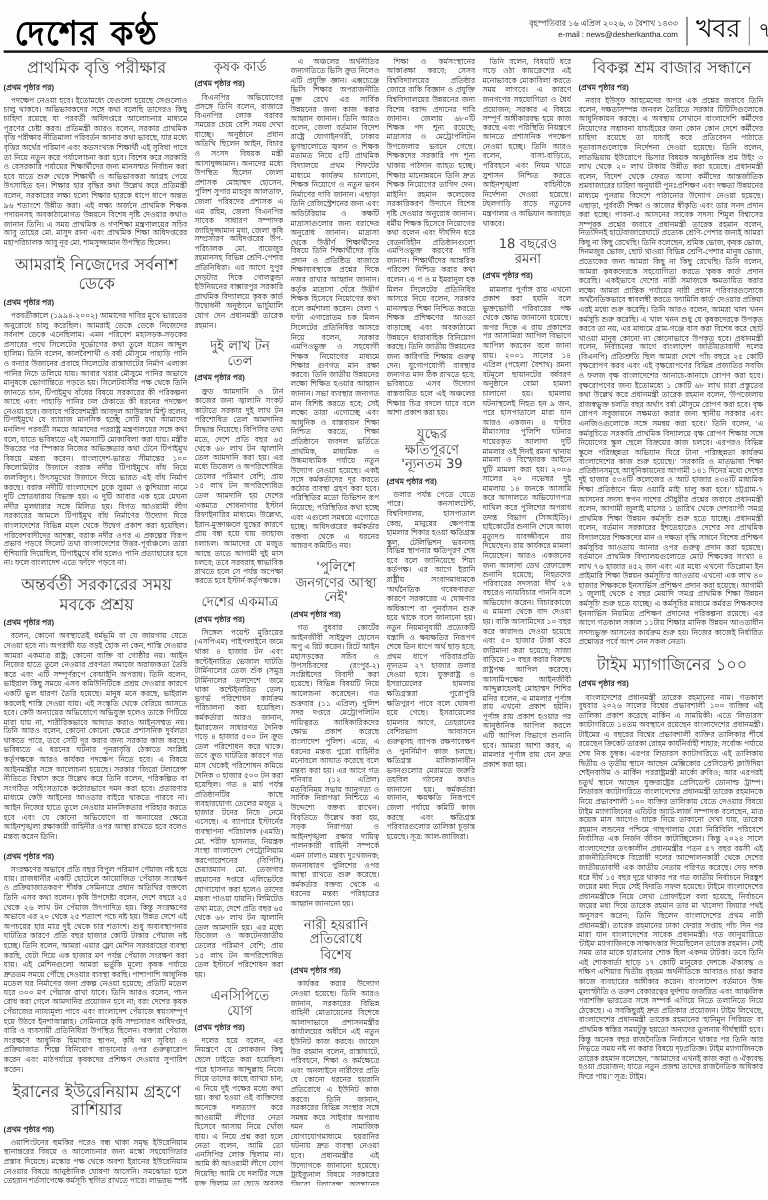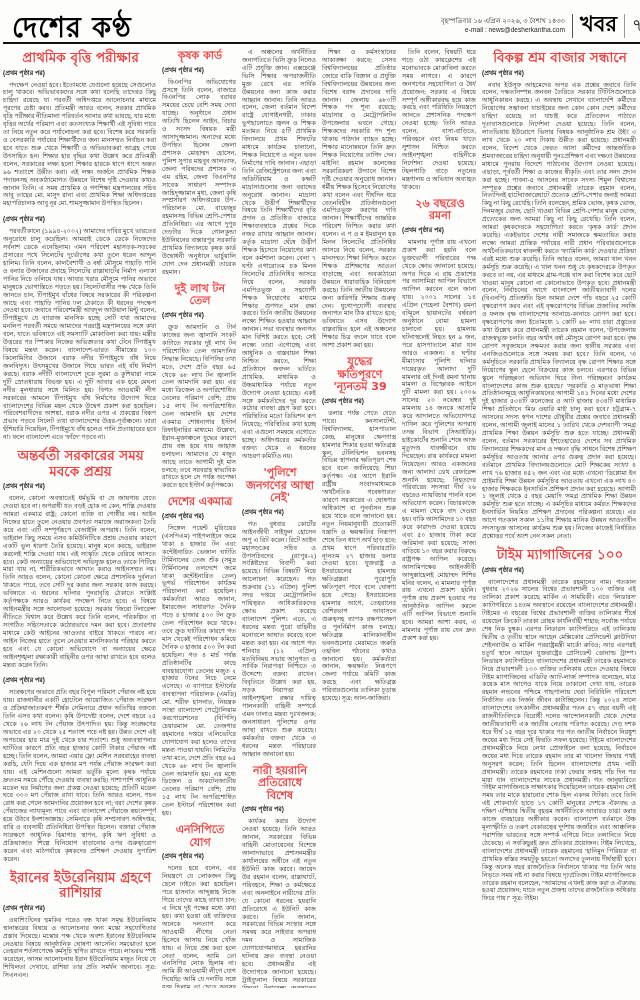--- a/index.html
+++ b/index.html
@@ -14,33 +14,33 @@
   .header{position:absolute;top:6px;left:8px;right:8px;height:34px;}
   .masthead{
     position:absolute;left:4px;top:0px;font-size:27px;font-weight:bold;
     letter-spacing:1px;transform:scaleY(1.05);transform-origin:left top;
     font-family:"DejaVu Sans","Liberation Sans",sans-serif;color:#000;
   }
   .hdr-right{position:absolute;right:0;top:2px;display:flex;align-items:center;}
   .hdr-dates{text-align:right;line-height:1.35;font-size:6.6px;color:#222;
     font-family:"Liberation Sans","DejaVu Sans",sans-serif;}
   .hdr-sep{width:1px;background:#555;height:24px;margin:0 7px;}
-  .hdr-section{font-size:21px;font-weight:bold;color:#000;
+  .hdr-section{font-size:21px;font-weight:normal;color:#000;
     font-family:"DejaVu Sans","Liberation Sans",sans-serif;}
   .hdr-sep2{width:1px;background:#999;height:24px;margin:0 7px;}
   .hdr-page{font-size:17px;color:#111;
     font-family:"DejaVu Sans","Liberation Sans",sans-serif;}
   .rule{position:absolute;top:42px;left:3px;right:3px;height:2px;background:#111;}
   
   .cols{position:absolute;top:48px;left:3px;right:3px;bottom:12px;
     display:flex;gap:6px;overflow:hidden;}
   .col{overflow:hidden;height:100%;}
   .article{margin-bottom:7px;}
   .article h2{
-    margin:2px 0 2px 2px;text-align:center;font-weight:bold;color:#ef4444;
+    margin:2px 0 2px 2px;text-align:center;font-weight:normal;color:#404040;
     font-family:"DejaVu Sans","Liberation Sans",sans-serif;line-height:1.15;
   }
   .col-wide .article h2{font-size:13.5px;}
   .col-narrow .article h2{font-size:11px;}
   .dateline{
     font-size:6.4px;font-weight:bold;margin:1px 0 2px 0;color:#222;
     font-family:"Liberation Sans","DejaVu Sans",sans-serif;
   }
   .body-text{
     font-size:6.3px;line-height:1.26;text-align:justify;color:#1d1d1d;
@@ -68,20 +68,21 @@
   <div class="rule"></div>
 
   <div class="cols">
       <div class="col col-wide" style="width: 153px; flex: 0 0 153px;">
         <div class="article">
           <h2>প্রাথমিক বৃত্তি পরীক্ষার</h2>
           <div class="dateline">(প্রথম পৃষ্ঠার পর)</div>
           <div class="body-text">পদক্ষেপ নেওয়া হবে। ইতোমধ্যে যেগুলো হয়েছে সেগুলোও চালু থাকবে। অভিভাবকদের সঙ্গে কথা বলেছি তাদেরও কিছু চাহিদা রয়েছে যা পরবর্তী অধিদপ্তরে আলোচনার মাধ্যমে পূরণের চেষ্টা করব। প্রতিমন্ত্রী আরও বলেন, সরকার প্রাথমিক বৃত্তি পরীক্ষার নীতিমালা পরিবর্তন আনার কথা ভাবছে, যার মধ্যে বৃত্তির অর্থের পরিমাণ এবং কতসংখ্যক শিক্ষার্থী এই সুবিধা পাবে তা নিয়ে নতুন করে পর্যালোচনা করা হবে। বিশেষ করে সরকারি ও বেসরকারি পর্যায়ের শিক্ষার্থীদের জন্য মানসম্মত নির্বাচন করা হবে যাতে শুরু থেকে শিক্ষার্থী ও অভিভাবকরা আগ্রহ পেয়ে উৎসাহিত হন। শিক্ষার হার বৃদ্ধির কথা উল্লেখ করে প্রতিমন্ত্রী বলেন, সরকারের লক্ষ্য হলো শিক্ষার হারকে ধাপে ধাপে অন্তত ৯৬ শতাংশে উন্নীত করা। এই লক্ষ্য অর্জনে প্রাথমিক শিক্ষক পদায়নসহ অবকাঠামোগত উন্নয়নে বিশেষ দৃষ্টি দেওয়ার কথাও জানান তিনি। এ সময় প্রাথমিক ও গণশিক্ষা মন্ত্রণালয়ের সচিব আবু তাহের মো. মাসুদ রানা এবং প্রাথমিক শিক্ষা অধিদপ্তরের মহাপরিচালক আবু নূর মো. শামসুজ্জামান উপস্থিত ছিলেন।</div>
         </div>
         <div class="article">
+          <h2>আমরাই নিজেদের সর্বনাশ ডেকে</h2>
           <div class="dateline">(প্রথম পৃষ্ঠার পর)</div>
           <div class="body-text">পরবর্তীকালে (১৯৯৪-২০০২) আমাদের দাবির মুখে ভারতের অনুরোধে চালু করেছিল। আমরাই ডেকে ডেকে নিজেদের সর্বনাশ ডেকে এনেছিলাম। এমন পরিবেশ মহাসড়ক-সড়কের প্রসারের পথে সিলেটের দুর্ভোগের কথা তুলে ধরেন আব্দুল হালিম। তিনি বলেন, কালবৈশাখী ও বর্ষা মৌসুমে পাহাড়ি পানি ও বন্যার উজানের প্রবাহে সিলেটের রাস্তাঘাটের নির্মাণ এলাকা পানির নিচে তলিয়ে যায়। আবার খরার মৌসুমে পানির অভাবে মানুষকে ভোগান্তিতে পড়তে হয়। সিলেটবাসীর পক্ষ থেকে তিনি জানতে চান, টিপাইমুখ বাঁধের বিষয়ে সরকারের কী পরিকল্পনা আছে এবং পাহাড়ি পানির ঢল ঠেকাতে কী ধরনের পদক্ষেপ নেওয়া হবে। জবাবে পরিবেশমন্ত্রী আবদুল আউয়াল মিন্টু বলেন, টিপাইমুখে যে ব্যারাজ মানসিক হচ্ছে সেটি যথা আমাদের মনলিপ পরবর্তী সময়ে আমাদের পররাষ্ট্র মন্ত্রণালয়ের সঙ্গে কথা বলে, যাতে ভবিষ্যতে এই সমস্যাটি মোকাবিলা করা যায়। মন্ত্রীর উত্তরের পর স্পিকার নিজের অভিজ্ঞতার কথা টেনে টিপাইমুখ বিষয়ে মন্তব্য করেন। বাংলাদেশ-ভারত সীমান্তের ১০০ কিলোমিটার উজানে বরাক নদীর টিপাইমুখে বাঁধ নিয়ে জলবিদ্যুৎ। উৎসমুখের উজানে গিয়ে ভারত এই বাঁধ নির্মাণ করছে। বরাক নদীটি বাংলাদেশে ঢুকে সুরমা ও কুশিয়ারা নামে দুটি স্রোতধারায় বিভক্ত হয়। এ দুটি আবার এক হয়ে মেঘনা নদীর মূলধারার সঙ্গে মিলিত হয়। বিগত আওয়ামী লীগ সরকারের আমলে টিপাইমুখ বাঁধ নির্মাণের উদ্যোগ ঘিরে বাংলাদেশের বিভিন্ন মহল থেকে উদ্বেগ প্রকাশ করা হয়েছিল। পরিবেশবাদীদের আশঙ্কা, বরাক নদীর ওপর এ প্রকল্পের বিরূপ প্রভাব পড়বে সিলেট তথা বাংলাদেশের উত্তর-পূর্বাঞ্চলে। তারা হুঁশিয়ারি দিয়েছিল, টিপাইমুখে বাঁধ হলেও পানি প্রত্যাহারের হবে না। ফলে বাংলাদেশ এতে 'ফাঁদে' পড়বে না।</div>
         </div>
         <div class="article">
           <h2>অন্তর্বর্তী সরকারের সময় মবকে প্রশ্রয়</h2>
           <div class="dateline">(প্রথম পৃষ্ঠার পর)</div>
           <div class="body-text">বলেন, কোনো অবস্থাতেই ধর্মভূমি বা যে জায়গায় যেতে দেওয়া হবে না। অপরাধী যত বড়ই হোক না কেন, শাস্তি দেওয়ার আমরা একমাত্র রাষ্ট্র; কোনো ব্যক্তি বা গোষ্ঠীর নয়। আইন নিজের হাতে তুলে নেওয়ার প্রবণতা সমাজে অরাজকতা তৈরি করে এবং এটি সম্পূর্ণরূপে বেআইনি অপরাধ। তিনি বলেন, ভাইরাল কিছু সময়ে এসব কমিউনিটিকে প্রশ্রয় দেওয়ার কারণে একটি ভুল ধারণা তৈরি হয়েছে। মানুষ মনে করছে, ভাইরাল করলেই শাস্তি দেওয়া যায়। এই সংস্কৃতি থেকে বেরিয়ে আসতে হবে। কেউ অন্যায়ের অভিযোগে অভিযুক্ত হলেও তাকে পিটিয়ে মারা যায় না, শারীরিকভাবে আঘাত করাও আইনসম্মত নয়। তিনি আরও বলেন, কোনো কোনো ক্ষেত্রে প্রশাসনিক দুর্বলতা থাকতে পারে, তবে সেটি দূর করার জন্য সরকার কাজ করছে। ভবিষ্যতে এ ধরনের ঘটনার পুনরাবৃত্তি ঠেকাতে সংশ্লিষ্ট কর্তৃপক্ষকে আরও কার্যকর পদক্ষেপ নিতে হবে। এ বিষয়ে আইনমন্ত্রীর সঙ্গে আলোচনা হয়েছে। সরকার 'জিরো টলারেন্স' নীতিতে বিশ্বাস করে উল্লেখ করে তিনি বলেন, পরিকল্পিত বা সংগঠিত সহিংসতাকে কঠোরভাবে দমন করা হবে। প্রতারণার মাধ্যমে কেউ আইনের আওতার বাইরে থাকতে পারবে না। আইন নিজের হাতে তুলে নেওয়ার মানসিকতার পরিহার করতে হবে এবং যে কোনো অভিযোগে বা অন্যায়ের ক্ষেত্রে আইনশৃঙ্খলা রক্ষাকারী বাহিনীর ওপর আস্থা রাখতে হবে বলেও মন্তব্য করেন তিনি।</div>
         </div>
         <div class="article">
           <div class="dateline">(প্রথম পৃষ্ঠার পর)</div>
@@ -138,21 +139,21 @@
           <h2>যুদ্ধের ক্ষতিপূরণে 'ন্যূনতম 39</h2>
           <div class="dateline">(প্রথম পৃষ্ঠার পর)</div>
           <div class="body-text">ডলার পর্যন্ত পেতে যেতে পারে। কনসালটেন্ট, বিশ্ববিদ্যালয়, হাসপাতাল কেন্দ্র, মানুষের ক্ষেপণাস্ত্র হামলার শিকার হওয়া ক্ষতিগ্রস্ত স্কুল, টেলিভিশন ভবনসহ বিভিন্ন স্থাপনার ক্ষতিপূরণ শেষ হবে বলে জানিয়েছে শিয়া কর্তৃপক্ষ। এর আগে ইরানি রাষ্ট্রীয় সংবাদমাধ্যমকে 'অর্থনৈতিক গবেষণারত' কারণে সরকারের এ ঘোষণার অধিকাংশ বা পুনর্বাসন শুরু হয়ে থাকে বলে জানানো হয়। নতুন নিয়মানুযায়ী প্রত্যেকটি যন্ত্রাদি ও ক্ষয়ক্ষতির নিরূপণ শেষে তিন ধাপে অর্থ ছাড় হবে; প্রথম ধাপে পরিবারপ্রতি ন্যূনতম ২৭ হাজার ডলার দেওয়া হবে। যুক্তরাষ্ট্র ও ইসরায়েলের হামলায় ক্ষতিগ্রস্তরা পুরোপুরি ক্ষতিপূরণ পাবে বলে ঘোষণা হয়ে গেছে। ইসরায়েলের হামলার আগে, তেহরানের বেশিরভাগ আবাসনে গুরুত্বসহ ব্যাপক রক্ষণাবেক্ষণ ও পুনর্নির্মাণ কাজ চলছে। ক্ষতিগ্রস্ত মালিকানাধীন ভবনগুলোর মেরামতে জরুরি তহবিল গঠনের কথাও জানানো হয়। কর্মকর্তারা জানান, ক্ষয়ক্ষতি নিরূপণে জেলা পর্যায়ে কমিটি কাজ করছে এবং ক্ষতিগ্রস্ত পরিবারগুলোর তালিকা চূড়ান্ত হয়েছে। সূত্র: আল-জাজিরা।</div>
         </div>
       </div>
       <div class="col col-narrow" style="width: 74px; flex: 0 0 74px;">
         <div class="article">
           <div class="body-text">তিনি বলেন, বিষয়টি ধরে গড়ে ওঠা কায়ক্লেশের এই মনোভাবকে মোকাবিলা করতে সময় লাগবে। এ কারণে জনগণের সহযোগিতা ও ধৈর্য প্রয়োজন; সরকার এ বিষয়ে সম্পূর্ণ অঙ্গীকারবদ্ধ হয়ে কাজ করছে এবং পরিস্থিতি নিয়ন্ত্রণে আনতে প্রশাসনিক পদক্ষেপ নেওয়া হচ্ছে। তিনি আরও বলেন, বাসা-বাড়িতে, পরিবহনে এবং নিয়ম খাতে সুশাসন নিশ্চিত করতে আইনশৃঙ্খলা বাহিনীকে নির্দেশনা দেওয়া হয়েছে। টহলগাড়ি বাড়ে নতুনের মন্ত্রণালয় ও অভিযান অব্যাহত থাকবে।</div>
         </div>
         <div class="article">
-          <h2>২৬ বছরেও রমনা</h2>
+          <h2>18 বছরেও রমনা</h2>
           <div class="dateline">(প্রথম পৃষ্ঠার পর)</div>
           <div class="body-text">মামলার পূর্ণাঙ্গ রায় এখনো প্রকাশ করা হয়নি বলে ভুক্তভোগী পরিবারের পক্ষ থেকে ক্ষোভ জানানো হয়েছে। অপর দিকে এ রায় প্রকাশের পর আসামিরা আপিল বিভাগে আপিল করবেন বলে জানা যায়। ২০০১ সালের ১৪ এপ্রিল (পহেলা বৈশাখ) রমনা বটমূলে ছায়ানটের বর্ষবরণ অনুষ্ঠানে বোমা হামলা চালানো হয়। হামলায় ঘটনাস্থলেই নিহত হন ৯ জন, পরে হাসপাতালে মারা যান আরও একজন। ৪ ঘণ্টার মীমাংসার পুলিশি ঘটনার দায়েরকৃত আলাদা দুটি মামলার ওই দিনই রমনা থানায় মামলা ও বিস্ফোরক আইনে দুটি মামলা করা হয়। ২০০৬ সালের ২০ নভেম্বর দুই মামলায় ১৪ জনকে আসামি করে আদালতে অভিযোগপত্র দাখিল করে পুলিশের অপরাধ তদন্ত বিভাগ (সিআইডি)। হাইকোর্টের শুনানি শেষে আজ মৃত্যুদণ্ড যাবজ্জীবনে রায় দিয়েছেন। রায় কার্যকরে মামলা নিয়েছেন। আরও একজনের জন্য আলাদা ডেথ রেফারেন্স শুনানি হয়েছে; নিহতদের পরিবারের সদস্যরা দীর্ঘ ২৬ বছরেও ন্যায়বিচার পাননি বলে অভিযোগ করেন। বিচারকাজে এ মামলা থেকে বাদ দেওয়া হয়। বাকি আসামিদের ১০ বছর করে কারাদণ্ড দেওয়া হয়েছে এবং ৫০ হাজার টাকা করে জরিমানা করা হয়েছে; সাজা বাড়িয়ে ১০ বছর করার বিরুদ্ধে রাষ্ট্রপক্ষ আপিল করেছে। আসামিপক্ষের আইনজীবী আব্দুল্লাহেলই মোহাম্মদ শিশির মনির বলেন, এ মামলার পূর্ণাঙ্গ রায় এখনো প্রকাশ হয়নি। পূর্ণাঙ্গ রায় প্রকাশ হওয়ার পর আনুষ্ঠানিক আপিল করলে এটি আপিল বিভাগে শুনানি হবে। আমরা আশা করব, এ মামলার পূর্ণাঙ্গ রায় যেন দ্রুত প্রকাশ করা হয়।</div>
         </div>
       </div>
       <div class="col col-wide" style="width: 154px; flex: 0 0 154px;">
         <div class="article">
           <h2>বিকল্প শ্রম বাজার সন্ধানে</h2>
           <div class="dateline">(প্রথম পৃষ্ঠার পর)</div>
           <div class="body-text">নবাব ইউসুফ আহমেদের অপর এক প্রশ্নের জবাবে তিনি বলেন, দক্ষতাসম্পন্ন জনবল তৈরিতে সরকার টিটিসিগুলোকে আধুনিকায়ন করছে। এ অবস্থায় সেখানে বাংলাদেশি কর্মীদের নিয়োগের সম্ভাবনা যাচাইয়ের জন্য কোন কোন দেশে কর্মীদের চাহিদা রয়েছে তা যাচাই করে প্রতিবেদন পাঠাতে দূতাবাসগুলোকে নির্দেশনা দেওয়া হয়েছে। তিনি বলেন, লাতভিয়ায় ইউরোপে ভিসার বিষয়ক আনুষ্ঠানিক শ্রম উইং ৩ লাখ থেকে ২০ লাখ টাকায় উন্নীত করা হয়েছে। প্রধানমন্ত্রী বলেন, বিদেশ থেকে ফেরত আসা কর্মীদের আন্তর্জাতিক শ্রমবাজারের চাহিদা অনুযায়ী পুনঃপ্রশিক্ষণ এবং দক্ষতা উন্নয়নের মাধ্যমে পুনরায় বিদেশে পাঠানোর উদ্যোগ নেওয়া হয়েছে। এছাড়া, পূর্ববর্তী শিক্ষা ও কাজের স্বীকৃতি এবং তার সনদ প্রদান করা হচ্ছে। পাবনা-৫ আসনের সাবেক সদস্য শিমুল বিশ্বাসের সম্পূরক প্রশ্নের জবাবে প্রধানমন্ত্রী তারেক রহমান বলেন, নিত্যদিনই হাটেবাজারেঘাটে প্রত্যেক শ্রেণি-পেশার জন্যই আমরা কিছু না কিছু রেখেছি। তিনি বলেছেন, শ্রমিক ভোজ, কৃষক ভোজ, দিনমজুর ভোজ, ছোট খাওয়া বিভিন্ন শ্রেণি-পেশার মানুষ ভোজ, প্রত্যেকের জন্য আমরা কিছু না কিছু রেখেছি। তিনি বলেন, আমরা কৃষকদেরকে সহযোগিতা করতে 'কৃষক কার্ড' প্রদান করেছি। একইভাবে দেশের নারী সমাজকে ক্ষমতায়িত করার লক্ষ্যে আমরা প্রান্তিক পর্যায়ের নারী প্রধান পরিবারগুলোকে অর্থনৈতিকভাবে স্বাবলম্বী করতে 'ফ্যামিলি কার্ড' দেওয়ার প্রক্রিয়া এরই মধ্যে শুরু করেছি। তিনি আরও বলেন, আমরা খাল খনন কর্মসূচি শুরু করেছি। এ খাল খনন শুধু যে কৃষকদেরকে উপকৃত করবে তা নয়, এর মাধ্যমে গ্রাম-গঞ্জে বাস করা বিশেষ করে ছোট খাওয়া মানুষ কোনো না কোনোভাবে উপকৃত হবে। প্রধানমন্ত্রী বলেন, নির্বাচনের আগে বাংলাদেশ জাতীয়তাবাদী দলের (বিএনপি) প্রতিশ্রুতি ছিল আমরা দেশে পাঁচ বছরে ২৫ কোটি বৃক্ষরোপণ করব এবং এই বৃক্ষরোপণের বিভিন্ন প্রজাতির সবজি ও ফলজ বৃক্ষ বাংলাদেশের আনাচে-কানাচে রোপণ করা হবে। বৃক্ষরোপণের জন্য ইতোমধ্যে ১ কোটি ৬৮ লাখ চারা প্রস্তুতের কথা উল্লেখ করে প্রধানমন্ত্রী তারেক রহমান বলেন, 'উপজেলায় রাজস্বভুক্ত চলতি বছর অর্থাৎ বর্ষা মৌসুমে রোপণ করা হবে। বৃক্ষ রোপণ সবুজায়নে সক্ষমতা করার জন্য স্থানীয় সরকার এবং এনজিওগুলোকে সঙ্গে সমন্বয় করা হবে।' তিনি বলেন, 'এ কর্মসূচিতে সরকারি প্রাথমিক বিদ্যালয়ে বৃক্ষ রোপণ শিক্ষার সঙ্গে নিয়োগের স্কুল ছেলে বিক্রয়ের কাজ চলবে। এরপরও বিভিন্ন স্কুলে পরিচ্ছন্নতা অভিযান ঘিরে টানা পরিচ্ছন্নতা কার্যক্রম বাংলাদেশের কাজ শুরু হয়েছে।' 'সরকারি ও মাতৃভাষা শিক্ষা প্রতিষ্ঠানসমূহে আধুনিকায়নের আগামী ১৪১ দিনের মধ্যে দেশের দুই হাজার ৫৩৪টি কলেজের ও আট হাজার ৪৩৪টি মাধ্যমিক শিক্ষা প্রতিষ্ঠানে 'মিড ওয়ারি মাই' চালু করা হবে।' চট্টগ্রাম-৭ আসনের সদস্য স্বপন দাশের চৌধুরীর প্রশ্নের জবাবে প্রধানমন্ত্রী বলেন, আগামী জুলাই মাসের ১ তারিখ থেকে দেশব্যাপী 'সমগ্র প্রাথমিক শিক্ষা উন্নয়ন কর্মসূচি' শুরু হতে যাচ্ছে। প্রধানমন্ত্রী বলেন, বর্তমান সরকারের ইশতেহারেও দেশের সব প্রাথমিক বিদ্যালয়ের শিক্ষকদের মান ও দক্ষতা বৃদ্ধি সাধনে বিশেষ প্রশিক্ষণ কর্মসূচির আওতায় আনার ওপর গুরুত্ব প্রদান করা হয়েছে। বর্তমানে প্রাথমিক বিদ্যালয়গুলোতে মোট শিক্ষকের সংখ্যা ৪ লাখ ৭৬ হাজার ৪৫২ জন এবং এর মধ্যে এখনো 'ডিপ্লোমা ইন প্রাইমারি শিক্ষা উন্নয়ন কর্মসূচি'র আওতায় এখনো এক লাখ ৪০ হাজার শিক্ষককে ইনসার্ভিস প্রশিক্ষণ প্রদান করা হয়েছে। আগামী ১ জুলাই থেকে ৫ বছর মেয়াদি 'সমগ্র প্রাথমিক শিক্ষা উন্নয়ন কর্মসূচি' শুরু হতে যাচ্ছে। এ কর্মসূচির মাধ্যমে কর্মরত শিক্ষকদের ইনসার্ভিস নিয়মিত প্রশিক্ষণ প্রদানের পরিকল্পনা রয়েছে। এর আগে গতকাল সকাল ১১টায় শিক্ষার মানিক উন্নয়ন আওতাধীন সদস্যভুক্ত আসনের কার্যক্রম শুরু হয়। নিজের কাজেই নির্ধারিত প্রশ্নোত্তর পর্বে অংশ নেন সকল নেতা।</div>
         </div>

